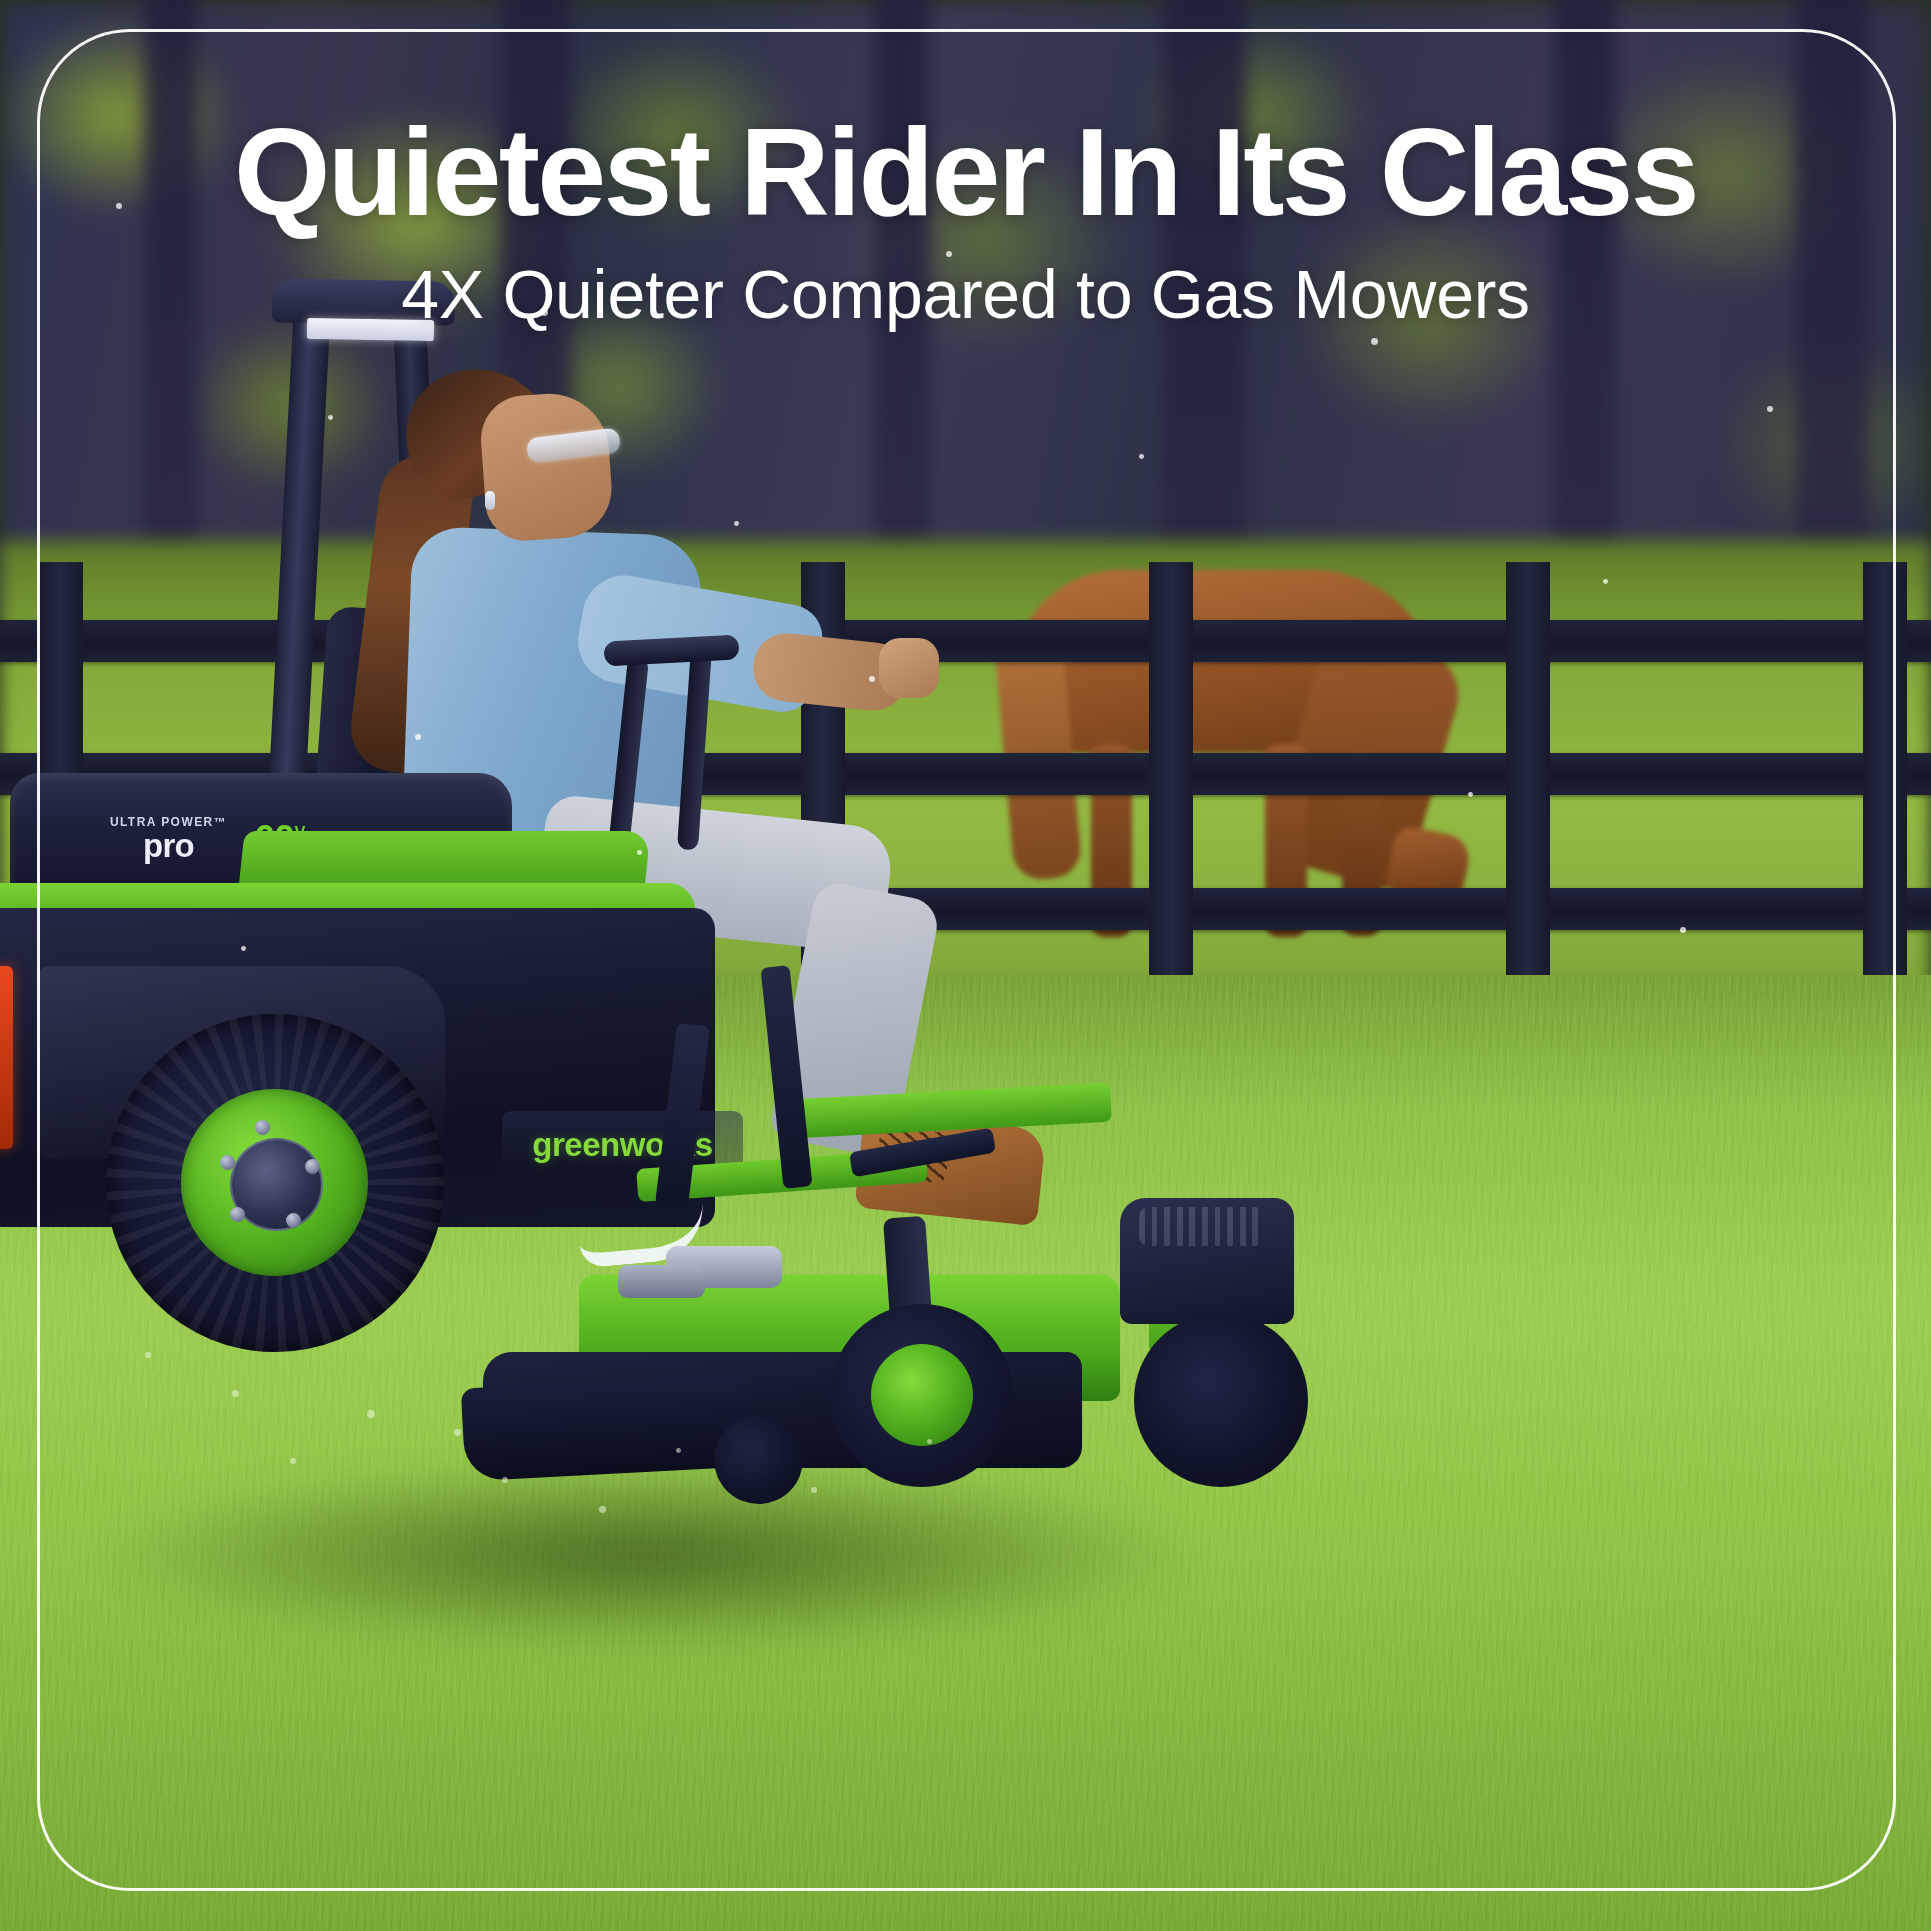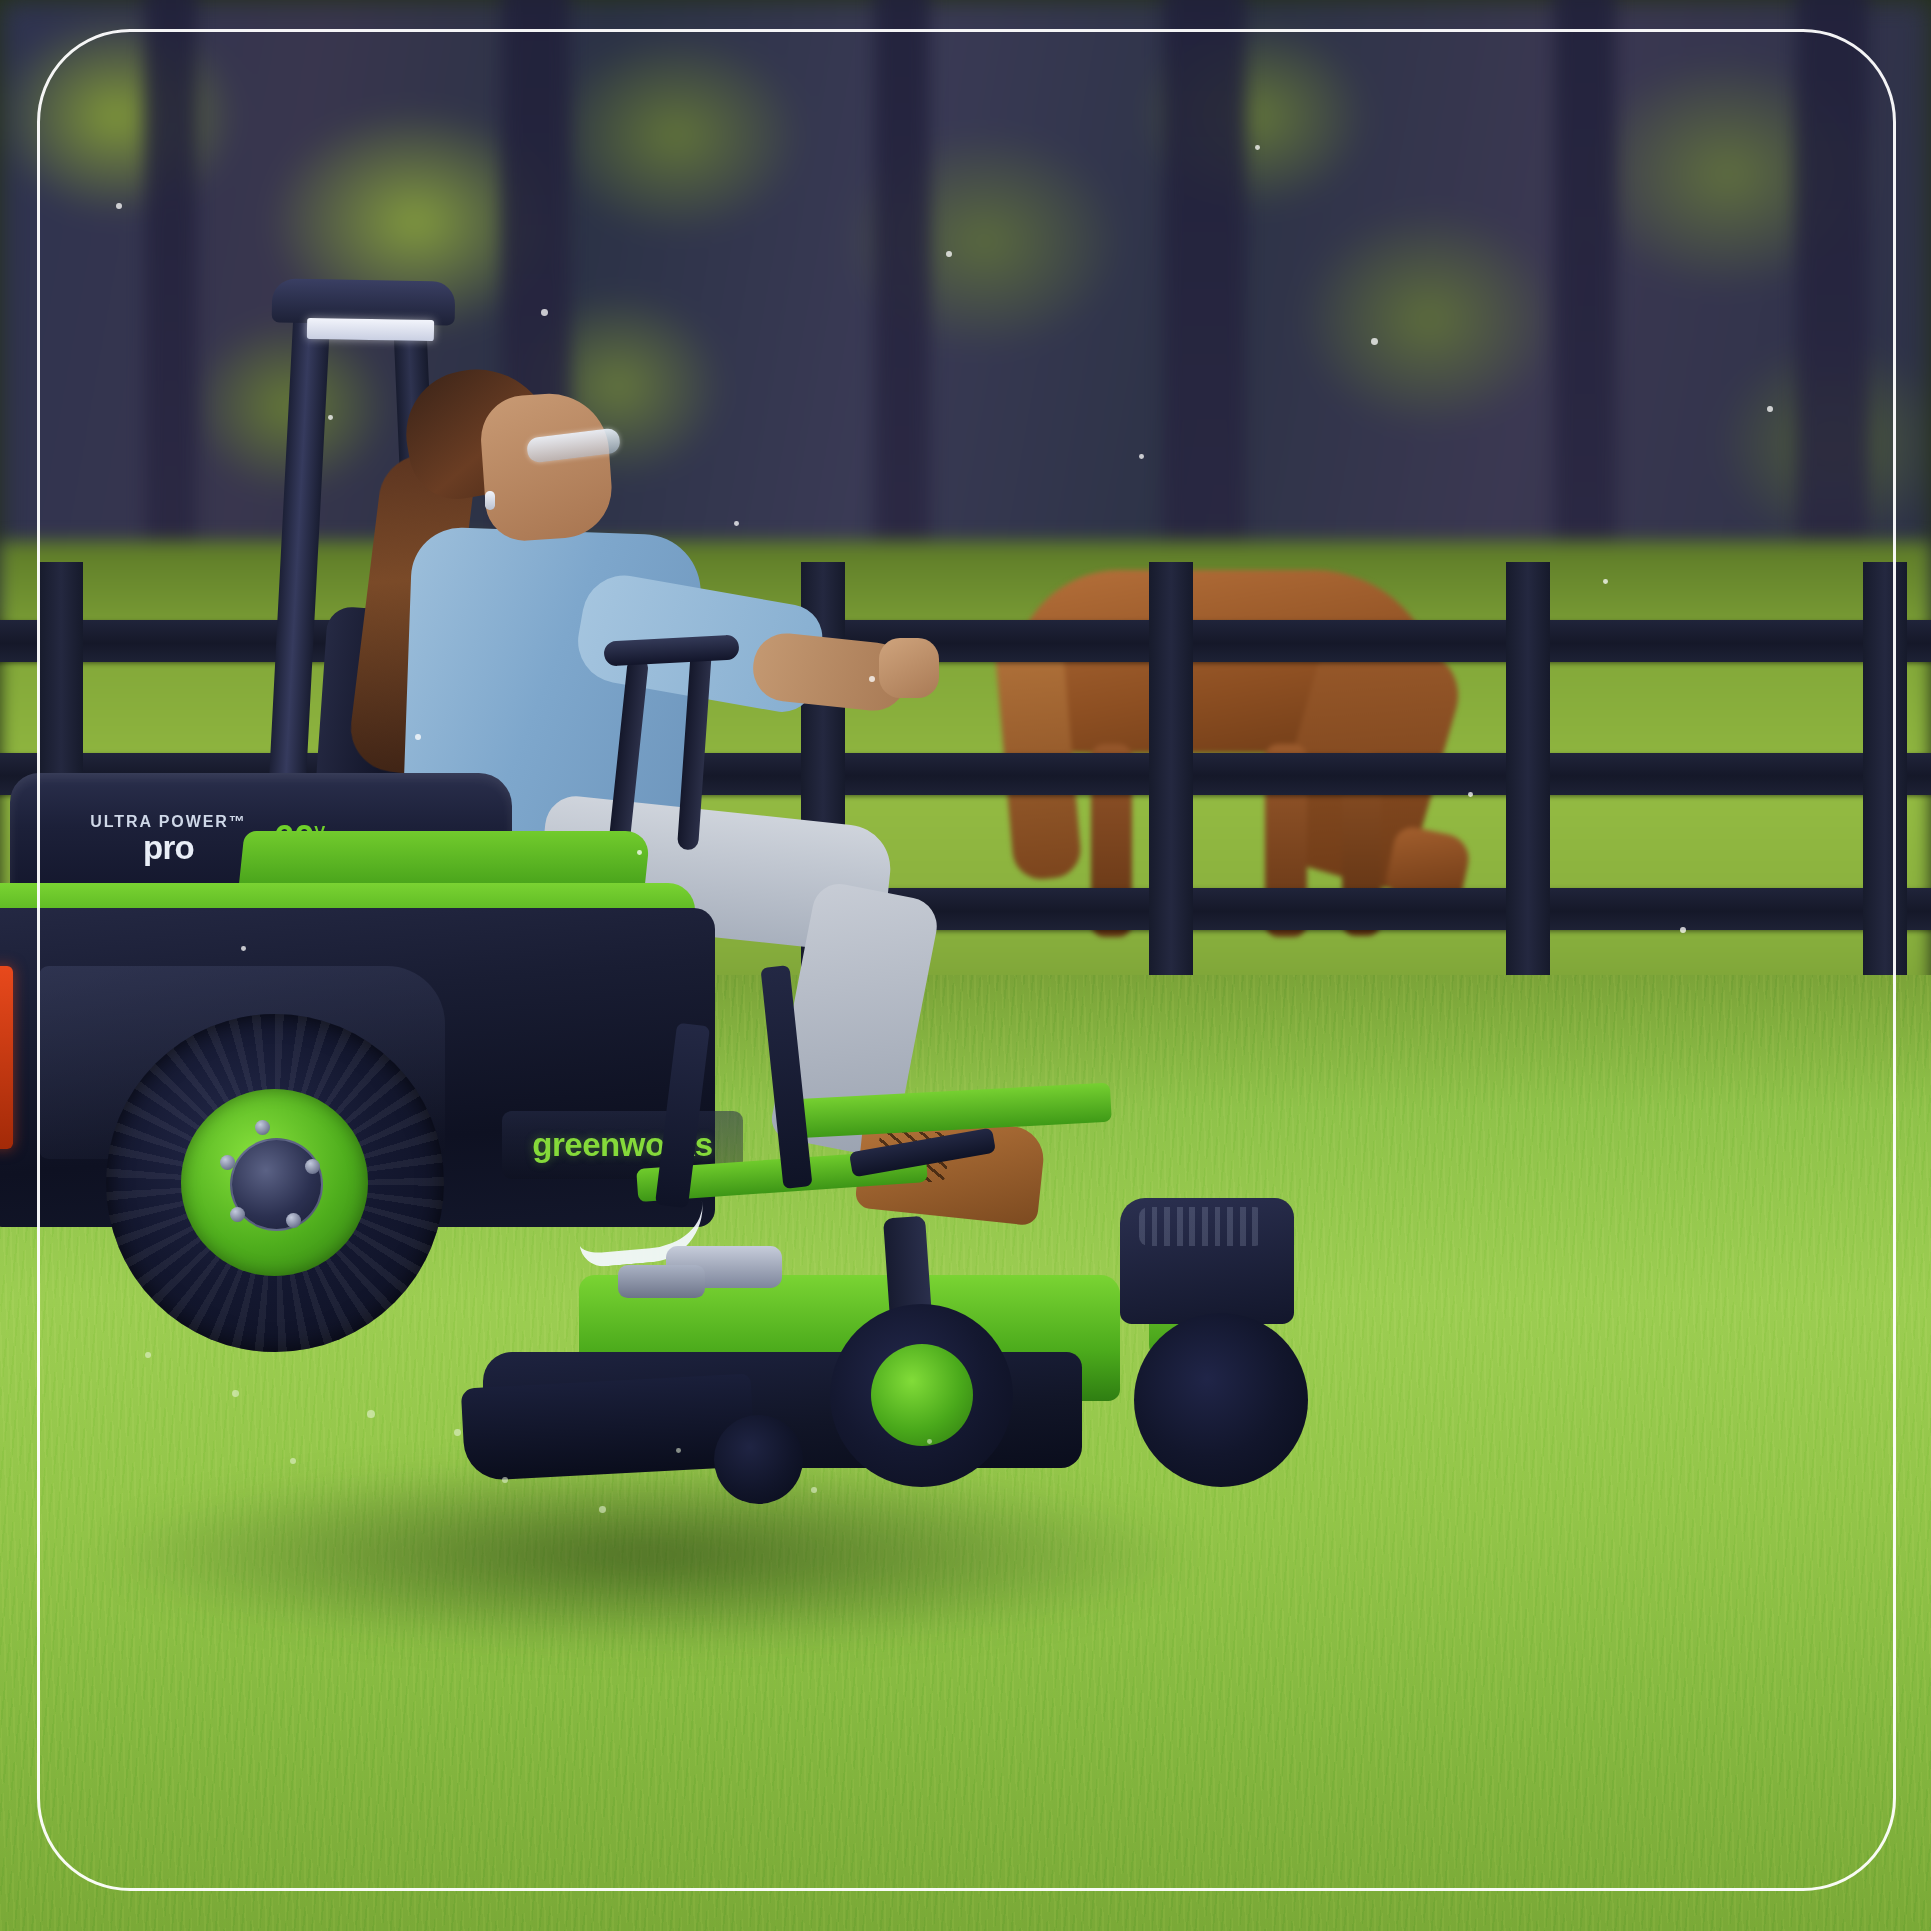--- a/index.html
+++ b/index.html
@@ -229,21 +229,21 @@
     background:linear-gradient(180deg,#2a2f4c 0%, #1c2039 40%, #12152a 100%);
     border-radius:29px 33px 7.7px 7.7px;
     box-shadow:inset 0 3.9px 11.6px rgba(255,255,255,.09);
   }
   .hood-badge {
     position:absolute; left:116px; top:519px; width:183px; height:60px;
     display:flex; align-items:center; justify-content:center; gap:13.5px;
   }
   .badge-pro { text-align:center; line-height:1; }
   .badge-ultra {
-    font-size:16px; letter-spacing:.12em; color:#cfd8e8; font-weight:700;
+    font-size:12px; letter-spacing:.12em; color:#cfd8e8; font-weight:700;
     font-family:"Liberation Sans", sans-serif; white-space:nowrap;text-align:right;
   }
   .badge-pro-word {
     font-size:33px; font-weight:800; color:#e9eef7; letter-spacing:-.02em;
     font-family:"Liberation Sans", sans-serif; margin-top:1px;
   }
   .badge-div { width:1.9px; height:39px; background:rgba(225,232,245,.65); }
   .badge-60v {
     font-size:37px; font-weight:800; color:#6fd12a; letter-spacing:-.01em;
     font-family:"Liberation Sans", sans-serif;
@@ -602,17 +602,21 @@
     <div class="dust" style="left:1767px; top:406px;  width:5.8px; height:5.8px;"></div>
     <div class="dust" style="left:415px;  top:734px;  width:5.8px; height:5.8px;"></div>
     <div class="dust" style="left:637px;  top:850px;  width:4.8px; height:4.8px;"></div>
     <div class="dust" style="left:869px;  top:676px;  width:5.8px; height:5.8px;"></div>
     <div class="dust" style="left:1468px; top:792px;  width:4.8px; height:4.8px;"></div>
     <div class="dust" style="left:1680px; top:927px;  width:5.8px; height:5.8px;"></div>
     <div class="dust" style="left:241px;  top:946px;  width:4.8px; height:4.8px;"></div>
     <div class="dust" style="left:1255px; top:145px;  width:4.8px; height:4.8px;"></div>
   </div>
 
+  <div class="txt-wrap">
+    <div class="headline">Quietest Rider In Its Class</div>
+    <div class="subhead">4X Quieter Compared to Gas Mowers</div>
+  </div>
 
   <div class="frame"></div>
 
 </div>
 
 
 </body></html>

